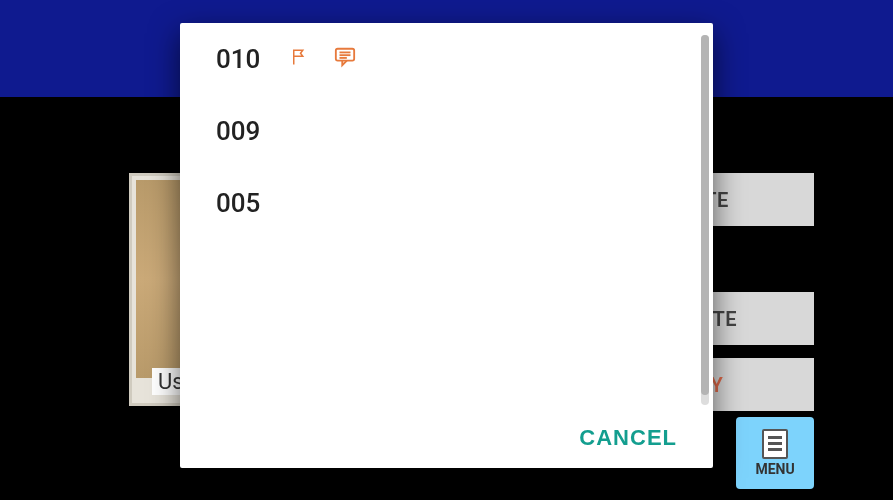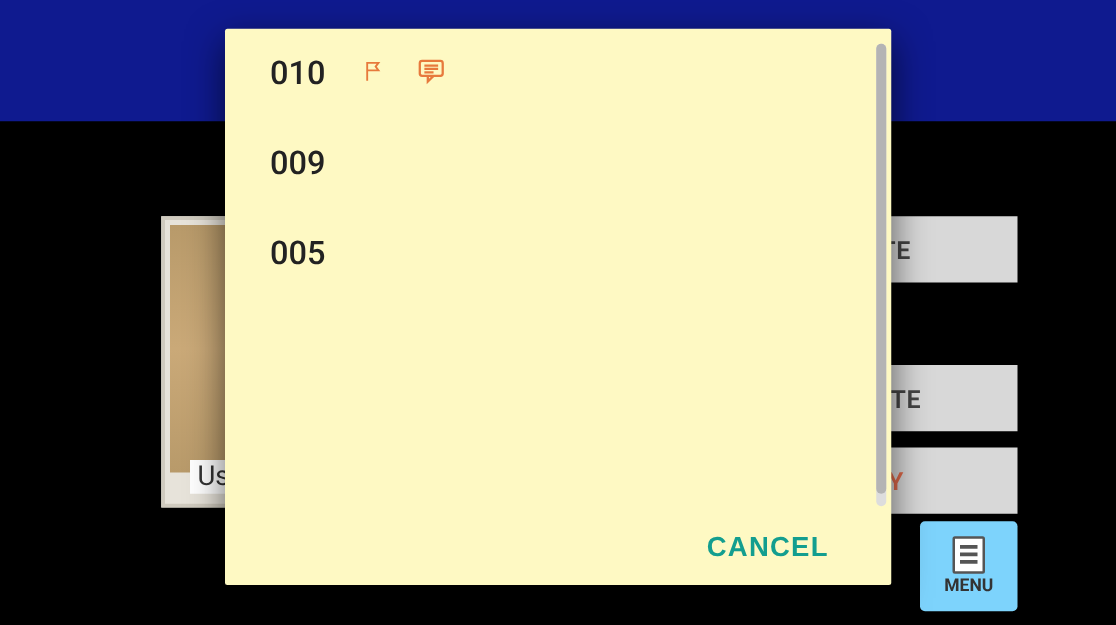--- a/index.html
+++ b/index.html
@@ -41,41 +41,41 @@
     display: flex; flex-direction: column; align-items: center; justify-content: center;
     font-size: 14px; font-weight: 700; color: #333; gap: 2px;
   }
   .menu-icon { width: 26px; height: 30px; border: 2px solid #555; border-radius: 2px; position: relative; background:#fff; }
   .menu-icon::before { content:""; position:absolute; left:-5px; top:-5px; width:26px; height:30px; border:2px solid #555; border-radius:2px; background:#fff; z-index:-1;}
   .menu-icon .lines { position:absolute; left:4px; right:4px; top:5px; height:3px; background:#555; box-shadow: 0 6px 0 #555, 0 12px 0 #555; }
 
   
   .dialog {
     position: absolute; left: 180px; top: 23px; width: 533px; height: 445px;
-    background: #fef9c3; border-radius: 2px;
+    background: #ffffff; border-radius: 2px;
     box-shadow: 0 10px 30px rgba(0,0,0,0.6);
     display: flex; flex-direction: column;
   }
   .list {
     flex: 1; overflow: hidden;
   }
   .row {
     display: flex; align-items: center; height: 72px; gap: 24px;
     padding-left: 36px;
   }
   .row .num {
     font-size: 26px; font-weight: 500; color: #222;
     min-width: 50px;
   }
   .row .flag-icon svg { width: 18px; height: 24px; }
   .row .chat-icon svg { width: 26px; height: 22px; }
 
   .dialog-footer {
     height: 60px; display: flex; justify-content: flex-end;
-    padding-right: 50px;
+    padding-right: 36px;
   }
   .cancel-btn {
     font-size: 22px; font-weight: 700; color: #139e8f; letter-spacing: 1px;
     background: none; border: none; cursor: pointer;
   }
   .scrollbar-track {
     position: absolute; right: 4px; top: 12px; width: 8px; height: 370px;
     background: #ddd; border-radius: 4px;
   }
   .scrollbar-thumb {

